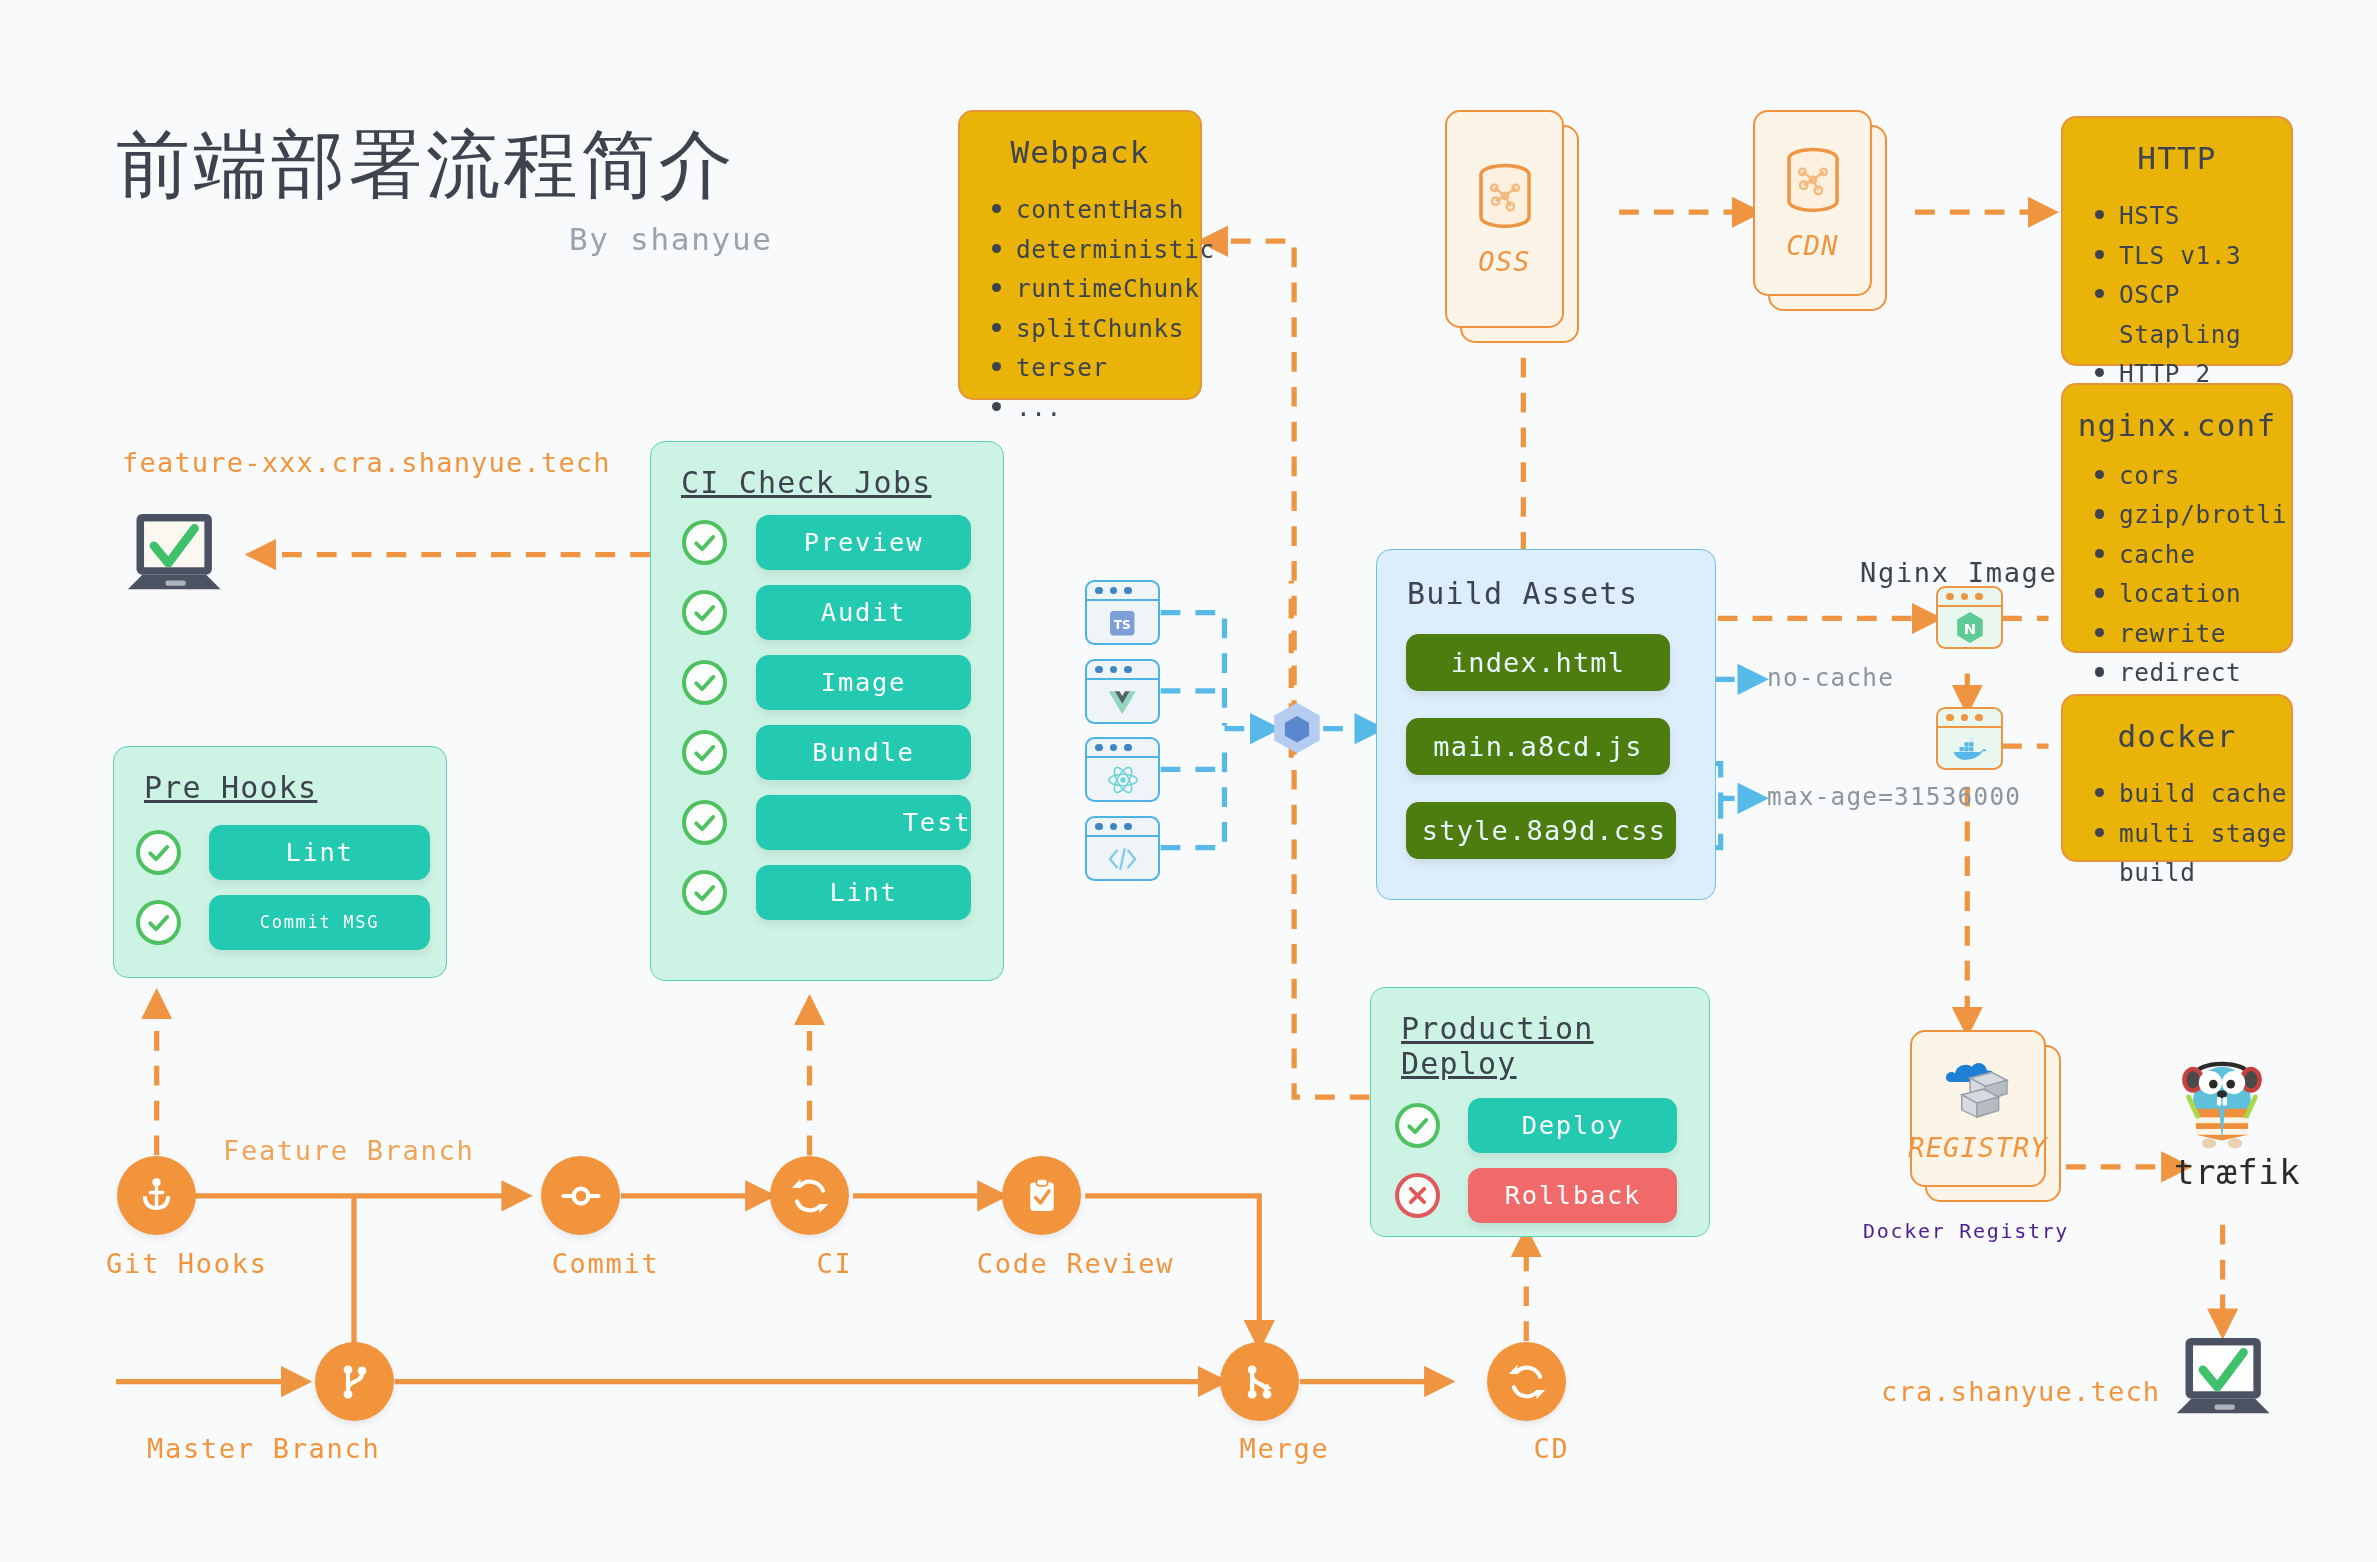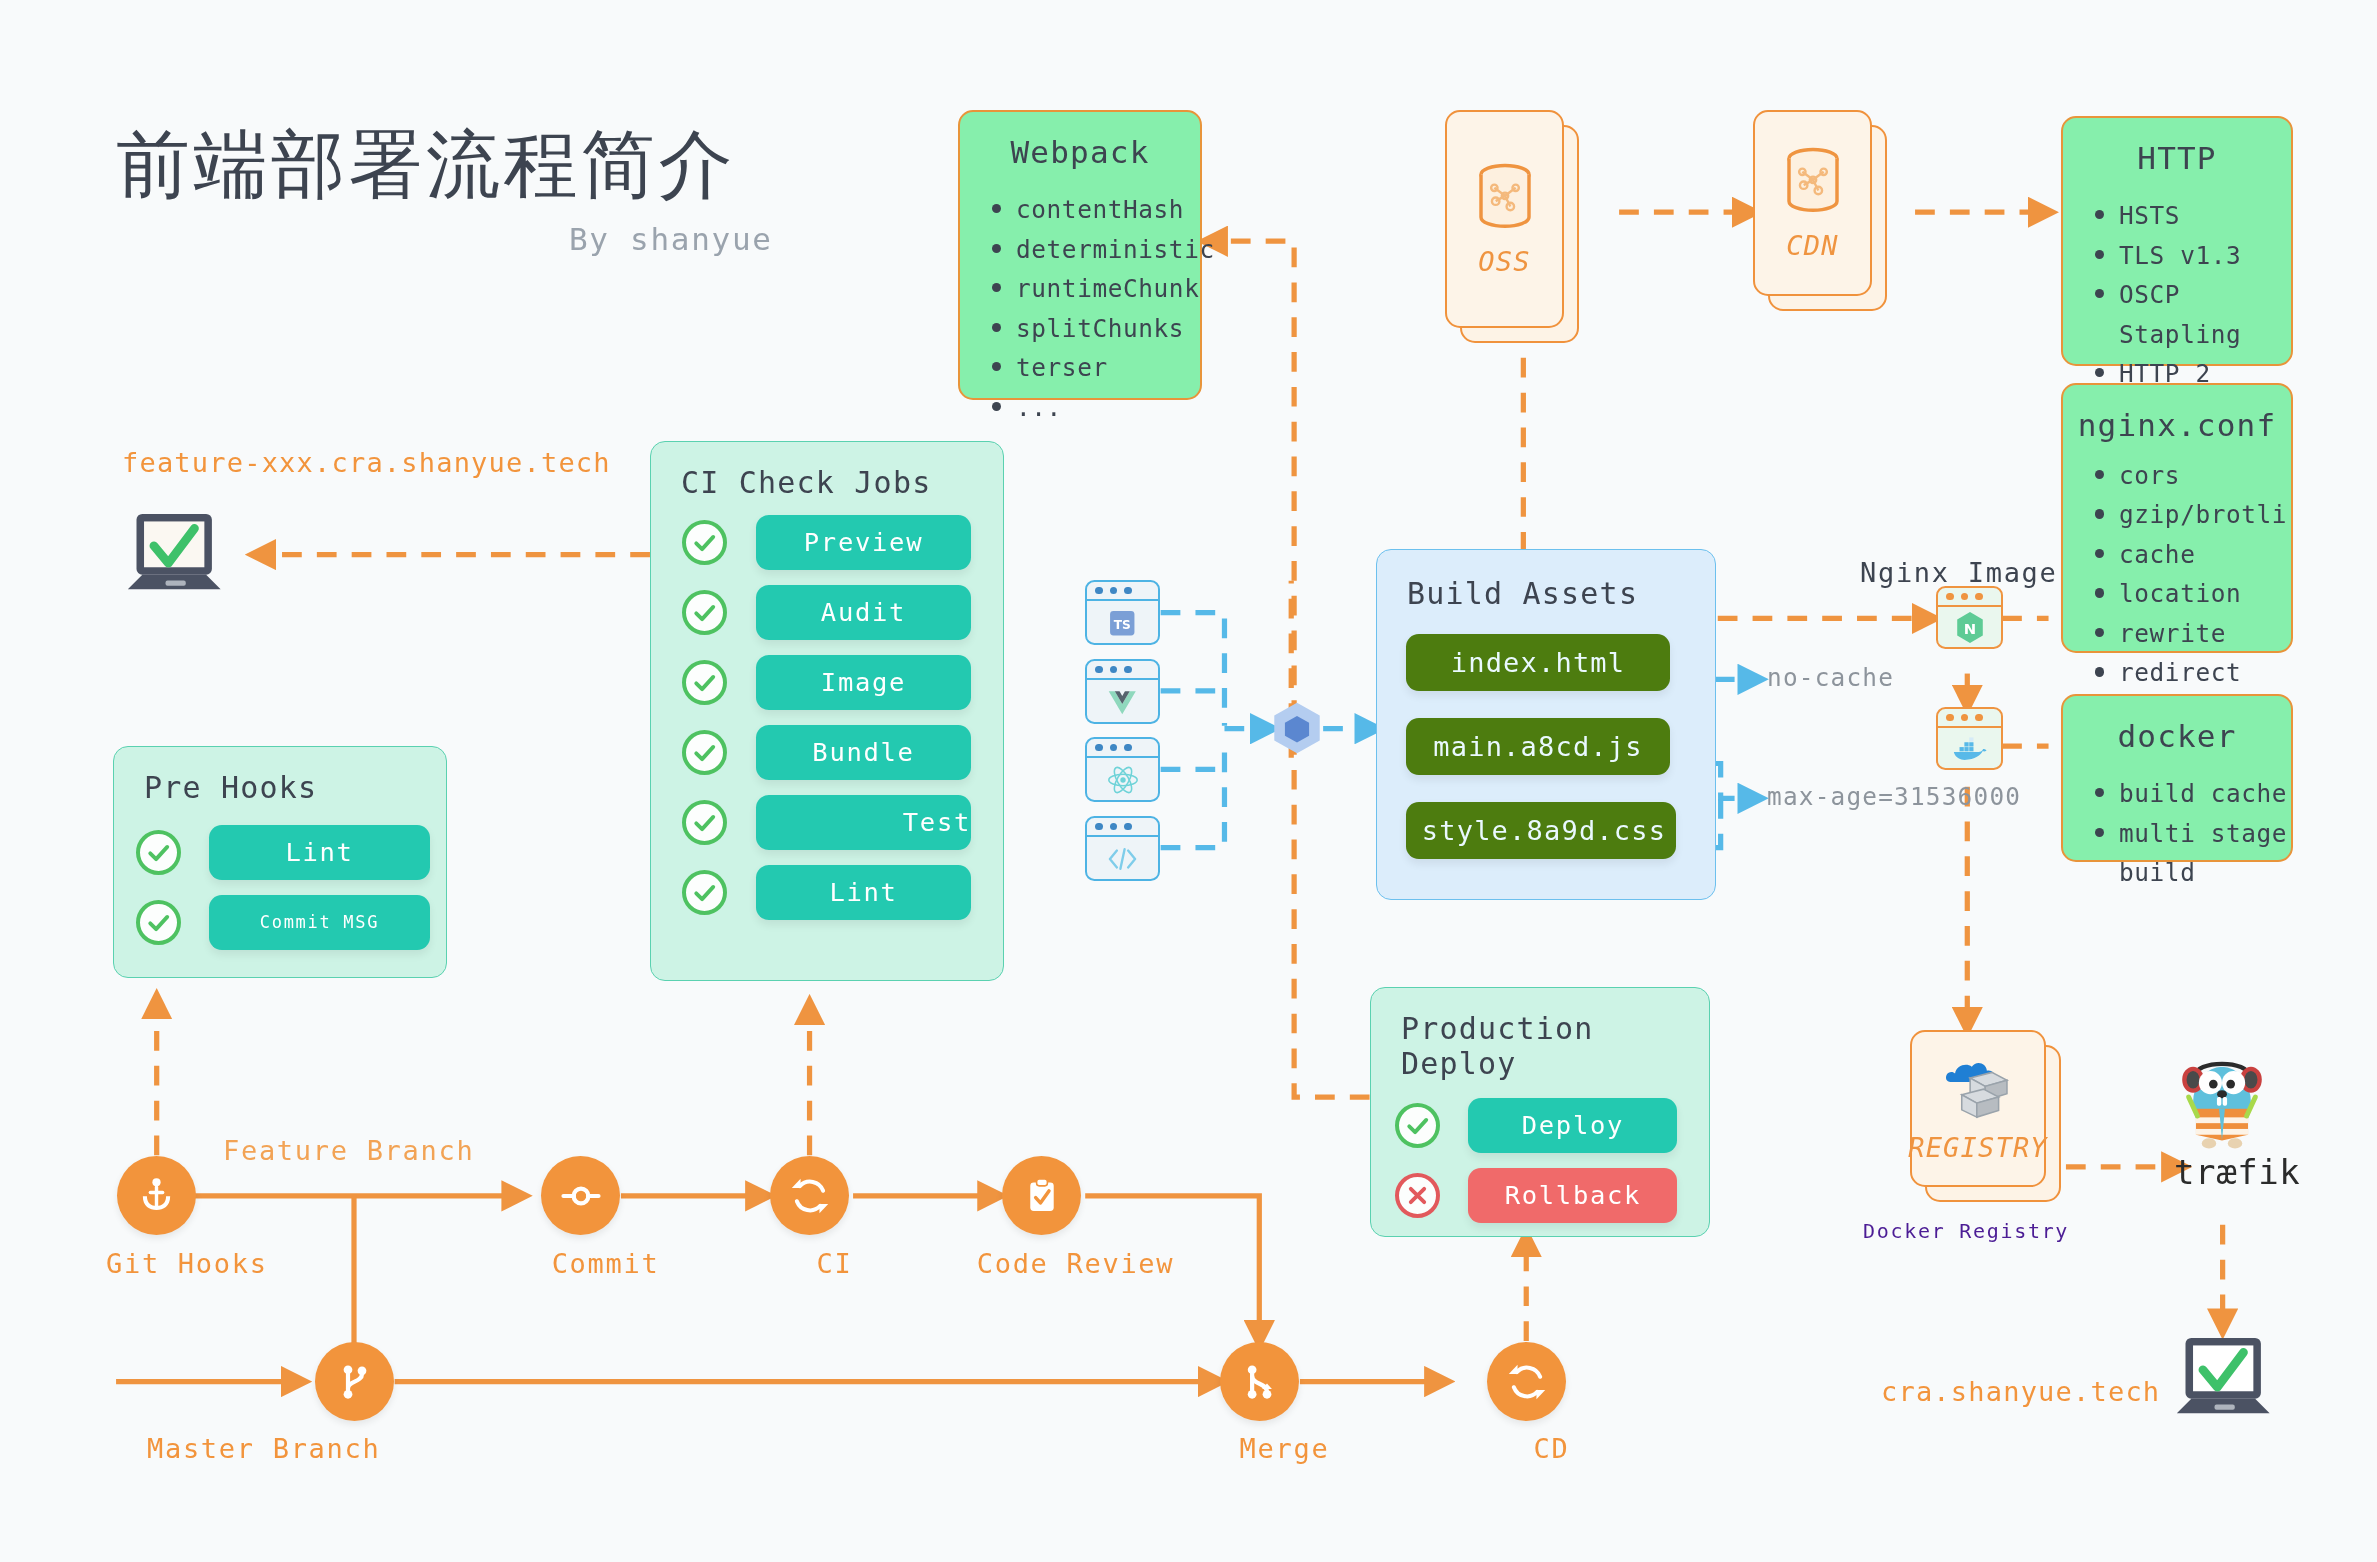--- a/index.html
+++ b/index.html
@@ -7,30 +7,30 @@
   #stage{position:relative;width:2377px;height:1563px;background:#f8fafb;overflow:hidden;}
   .abs{position:absolute;}
   svg.edges{position:absolute;left:0;top:0;width:2377px;height:1563px;pointer-events:none;}
 
   
   #title{left:116px;top:116px;font-family:"DejaVu Sans","Liberation Sans",sans-serif;
          font-size:74px;color:#3d4450;letter-spacing:3.5px;font-weight:400;}
   #byline{left:569px;top:221px;font-size:31px;color:#9aa3ad;letter-spacing:1.7px;}
 
   
-  .infocard{background:#86efac;border:2.3px solid #e8943a;border-radius:15px;box-sizing:border-box;}
+  .infocard{background:#eab308;border:2.3px solid #e8943a;border-radius:15px;box-sizing:border-box;}
   .infocard .ttl{text-align:center;font-size:31px;color:#3d4450;letter-spacing:1.2px;margin-top:22px;}
   .infocard ul{margin:20px 0 0 0;padding:0 0 0 56px;list-style:none;}
   .infocard li{font-size:24.4px;color:#3d4450;letter-spacing:0.6px;line-height:1.62;position:relative;}
   .infocard li:before{content:"";position:absolute;left:-24.4px;top:14px;width:9.3px;height:9.3px;
                       border-radius:50%;background:#3d4450;}
 
   
   .greenpanel{background:#cdf3e5;border:1.7px solid #5ad1b0;border-radius:15px;box-sizing:border-box;}
-  .greenpanel .ttl{font-size:30px;color:#3d4450;letter-spacing:1.2px;margin:23px 0 0 30px;}
+  .greenpanel .ttl{font-size:30px;color:#3d4450;letter-spacing:1.2px;margin:23px 0 0 30px;text-decoration:underline;}
   .jobrow{display:flex;align-items:center;margin-top:15px;}
   .pill{background:#23c9b0;border-radius:12.8px;color:#ffffff;font-size:25.5px;letter-spacing:1.7px;
         text-align:center;box-shadow:0 4.6px 8.1px rgba(0,0,0,.07);}
   .pill.red{background:#f06a6a;}
   .chk,.xmk{flex:none;border-radius:50%;background:#fcfefd;box-sizing:border-box;display:flex;
             align-items:center;justify-content:center;}
   .chk{border:4.1px solid #4ec261;}
   .xmk{border:4.1px solid #e2595c;}
 
   

